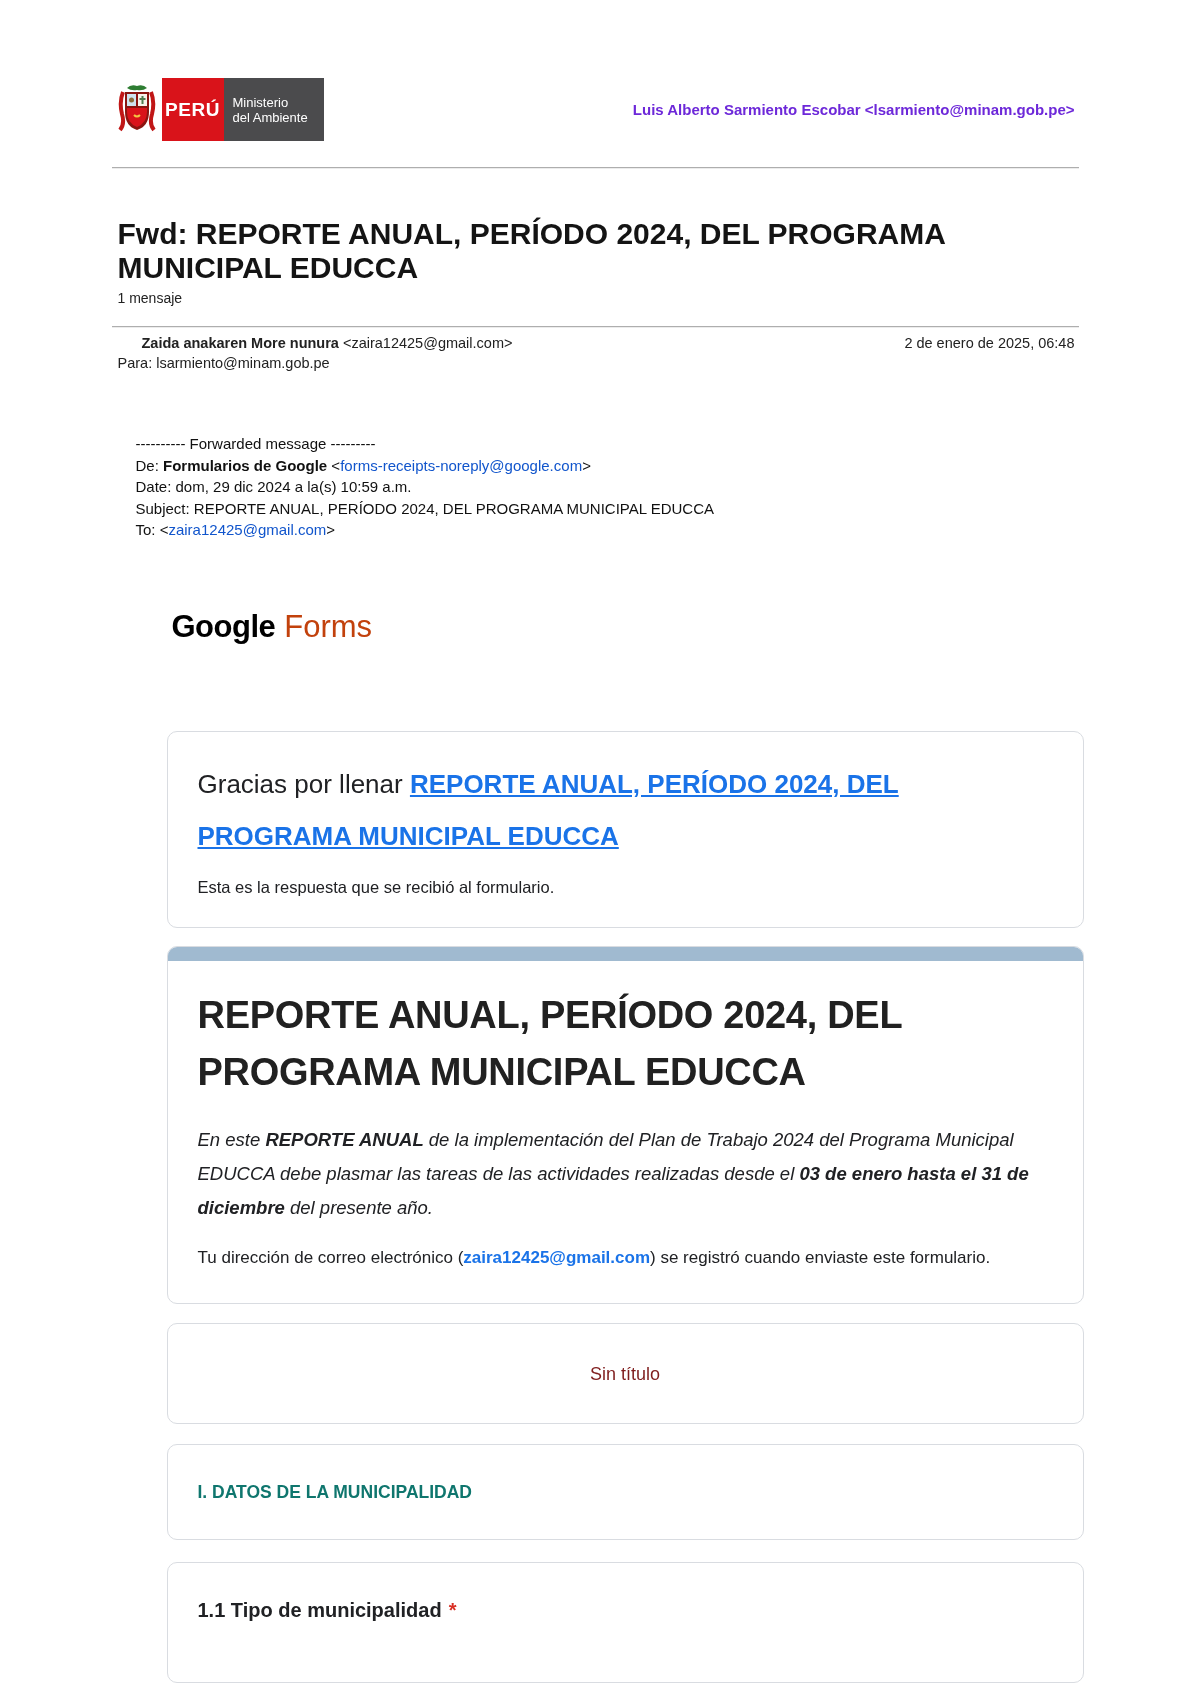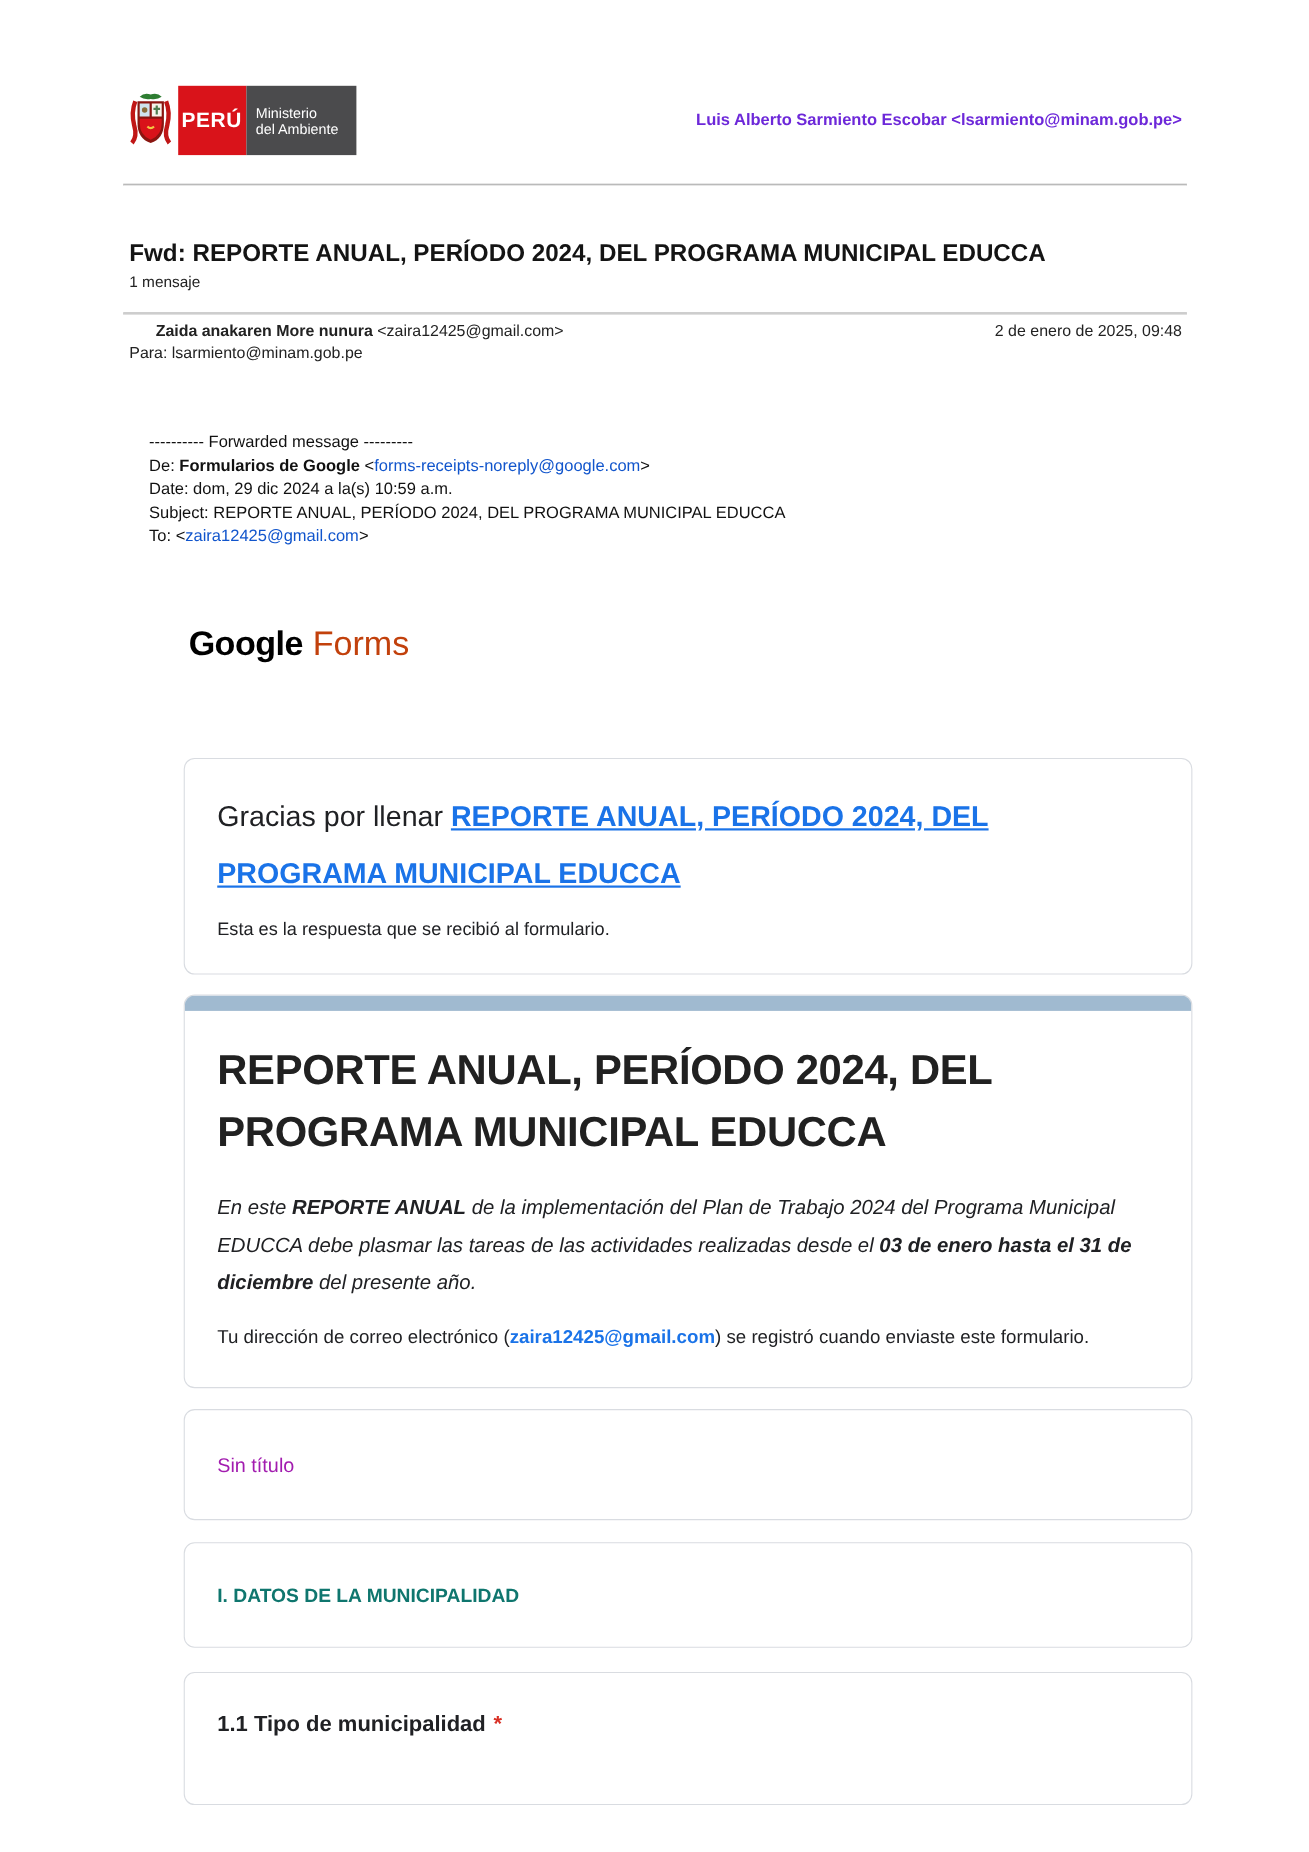--- a/index.html
+++ b/index.html
@@ -16,21 +16,21 @@
   .logo-gray { width:100px; background:#4b4b4d; color:#ffffff; display:flex; flex-direction:column; justify-content:center;
                padding-left:9px; font-size:13px; line-height:15px; }
   .account-email { font-weight:bold; font-size:15px; color:#6d28d9; }
 
   
   .hr { height:2px; background:#aeaeae; border-bottom:1px solid #ececec; margin:26px 58px 0 58px; }
   .hr.second { margin-top:20px; }
 
   
   .subject-block { margin:9px 62px 0 64px; }
-  .email-subject { font-size:22px; font-weight:bold; color:#141414;margin-top:48px; }
+  .email-subject { font-size:30px; font-weight:bold; color:#141414;margin-top:48px; }
   .message-count { font-size:14px; color:#222; margin-top:5px; }
 
   
   .sender-row { display:flex; justify-content:space-between; align-items:baseline; margin:7px 62px 0 88px; font-size:14.5px; }
   .sender-name { font-weight:bold; }
   .sender-address { font-weight:normal; }
   .email-date { font-size:14.5px; color:#222; white-space:nowrap; }
   .recipient-line { margin:4px 62px 0 64px; font-size:14.5px; }
 
   
@@ -56,21 +56,21 @@
   .accent-bar { height:14px; background:#a0bad0; }
   .form-card-inner { padding:26px 30px 28px 30px; }
   .form-title-heading { font-size:38px; line-height:57px; font-weight:bold; color:#212121; letter-spacing:-0.3px; }
   .form-description { margin-top:22px; font-size:18.5px; line-height:34px; font-style:italic; color:#202124; }
   .form-description b { font-weight:bold; }
   .respondent-note { margin-top:16px; font-size:17px; line-height:34px; color:#202124; }
   .respondent-link { color:#1a73e8; font-weight:bold; text-decoration:none; }
 
   .untitled-card { margin-top:19px; }
   .untitled-card .card-inner { padding:40px 30px 38px 30px; }
-  .section-title { font-size:18px; color:#a21caf; }
+  .section-title { font-size:18px; color:#7f1d1d;text-align:center; }
 
   .section-card { margin-top:20px; }
   .section-card .card-inner { padding:37px 30px 36px 30px; }
   .section-heading { font-size:17.5px; font-weight:bold; color:#0f766e; }
 
   .question-card { margin-top:22px; }
   .question-card .card-inner { padding:36px 30px 60px 30px; }
   .question-title { font-size:20px; font-weight:bold; color:#202124; }
   .required-asterisk { color:#d93025; font-weight:bold; margin-left:7px; }
 
@@ -115,21 +115,21 @@
     <div class="message-count">1 mensaje</div>
   </div>
 
   <div class="hr second"></div>
 
   <div class="sender-row">
     <div>
       <span class="sender-name">Zaida anakaren More nunura</span>
       <span class="sender-address">&lt;zaira12425@gmail.com&gt;</span>
     </div>
-    <div class="email-date">2 de enero de 2025, 09:48</div>
+    <div class="email-date">2 de enero de 2025, 06:48</div>
   </div>
   <div class="recipient-line">Para: lsarmiento@minam.gob.pe</div>
 
   <div class="forwarded">
     <div>---------- Forwarded message ---------</div>
     <div>
       <span>De: </span><span class="fw-bold">Formularios de Google</span><span> &lt;</span><a href="#" class="link-plain">forms-receipts-noreply@google.com</a><span>&gt;</span>
     </div>
     <div>Date: dom, 29 dic 2024 a la(s) 10:59 a.m.</div>
     <div>Subject: REPORTE ANUAL, PERÍODO 2024, DEL PROGRAMA MUNICIPAL EDUCCA</div>

